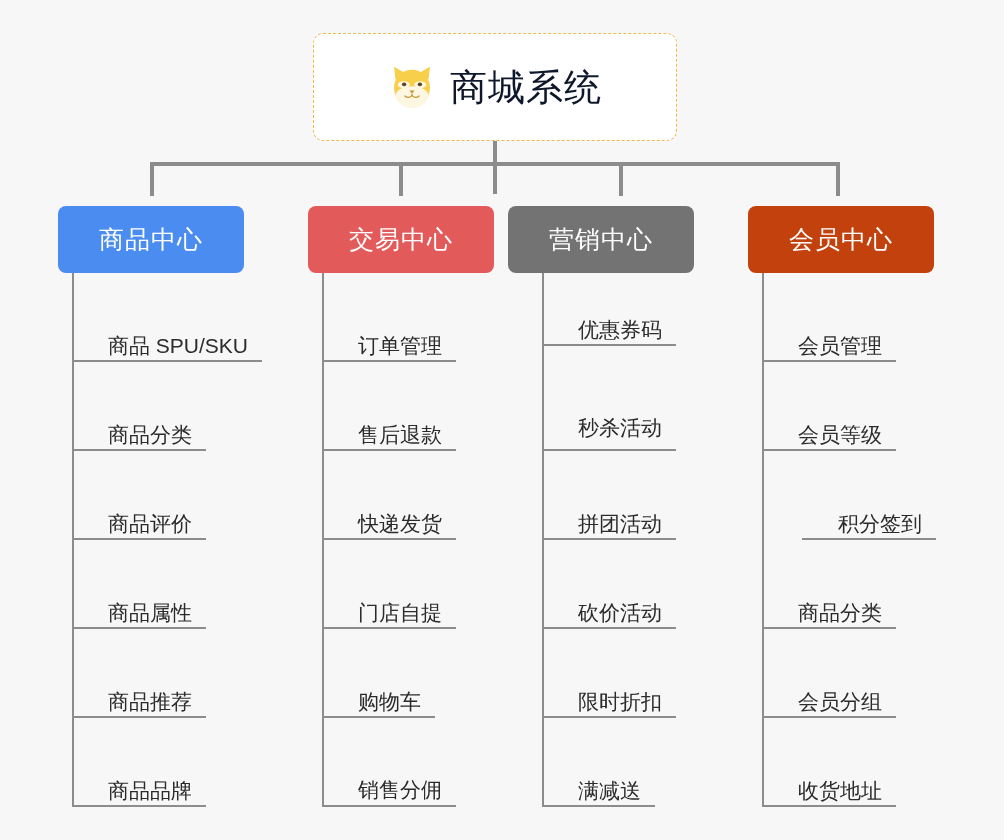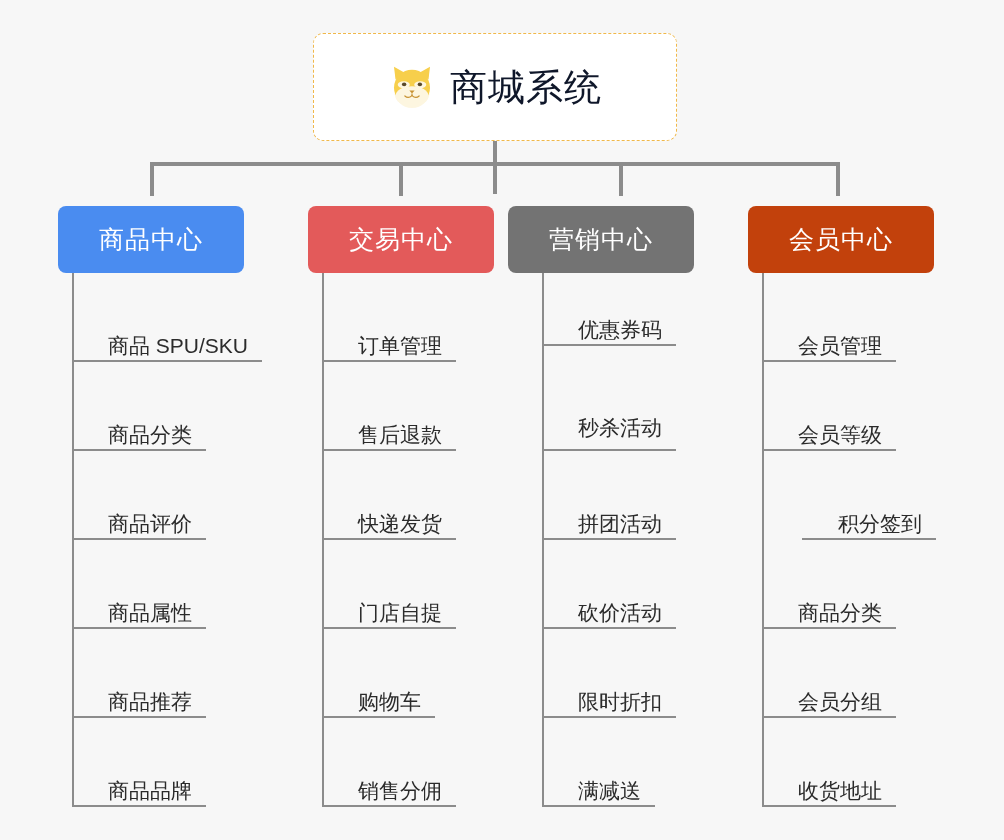--- a/index.html
+++ b/index.html
@@ -189,21 +189,21 @@
       </div>
       <div class="leaf-item" style="top: 225px; border-bottom-color: rgb(140, 140, 140);">
         <span class="leaf-label">快递发货</span>
       </div>
       <div class="leaf-item" style="top: 314px; border-bottom-color: rgb(140, 140, 140);">
         <span class="leaf-label">门店自提</span>
       </div>
       <div class="leaf-item" style="top: 403px; border-bottom-color: rgb(140, 140, 140); align-items: flex-end;">
         <span class="leaf-label">购物车</span>
       </div>
-      <div class="leaf-item" style="top: 492px; border-bottom-color: rgb(140, 140, 140);">
+      <div class="leaf-item" style="top: 492px; border-bottom-color: rgb(140, 140, 140); font-family: Liberation Serif, serif;">
         <span class="leaf-label">销售分佣</span>
       </div>
     </div>
   <div class="leaf-col" id="leaf-col-3" style="left:542px;">
     <div class="leaf-spine" style="background: rgb(140, 140, 140); height: 534px;"></div>
   <div class="leaf-item" style="top: 31px; border-bottom-color: rgb(140, 140, 140);">
         <span class="leaf-label">优惠券码</span>
       </div>
       <div class="leaf-item" style="top: 136px; border-bottom-color: rgb(140, 140, 140); align-items: center;">
         <span class="leaf-label">秒杀活动</span>

